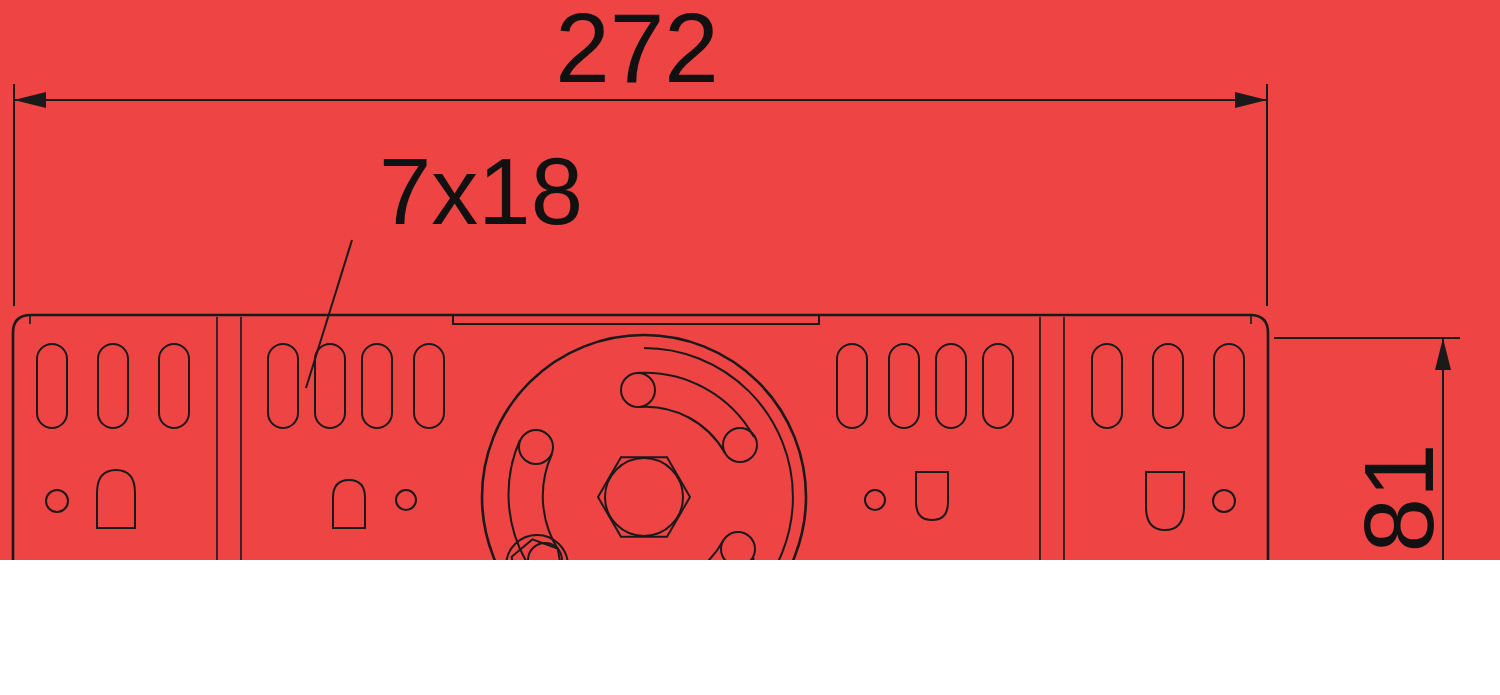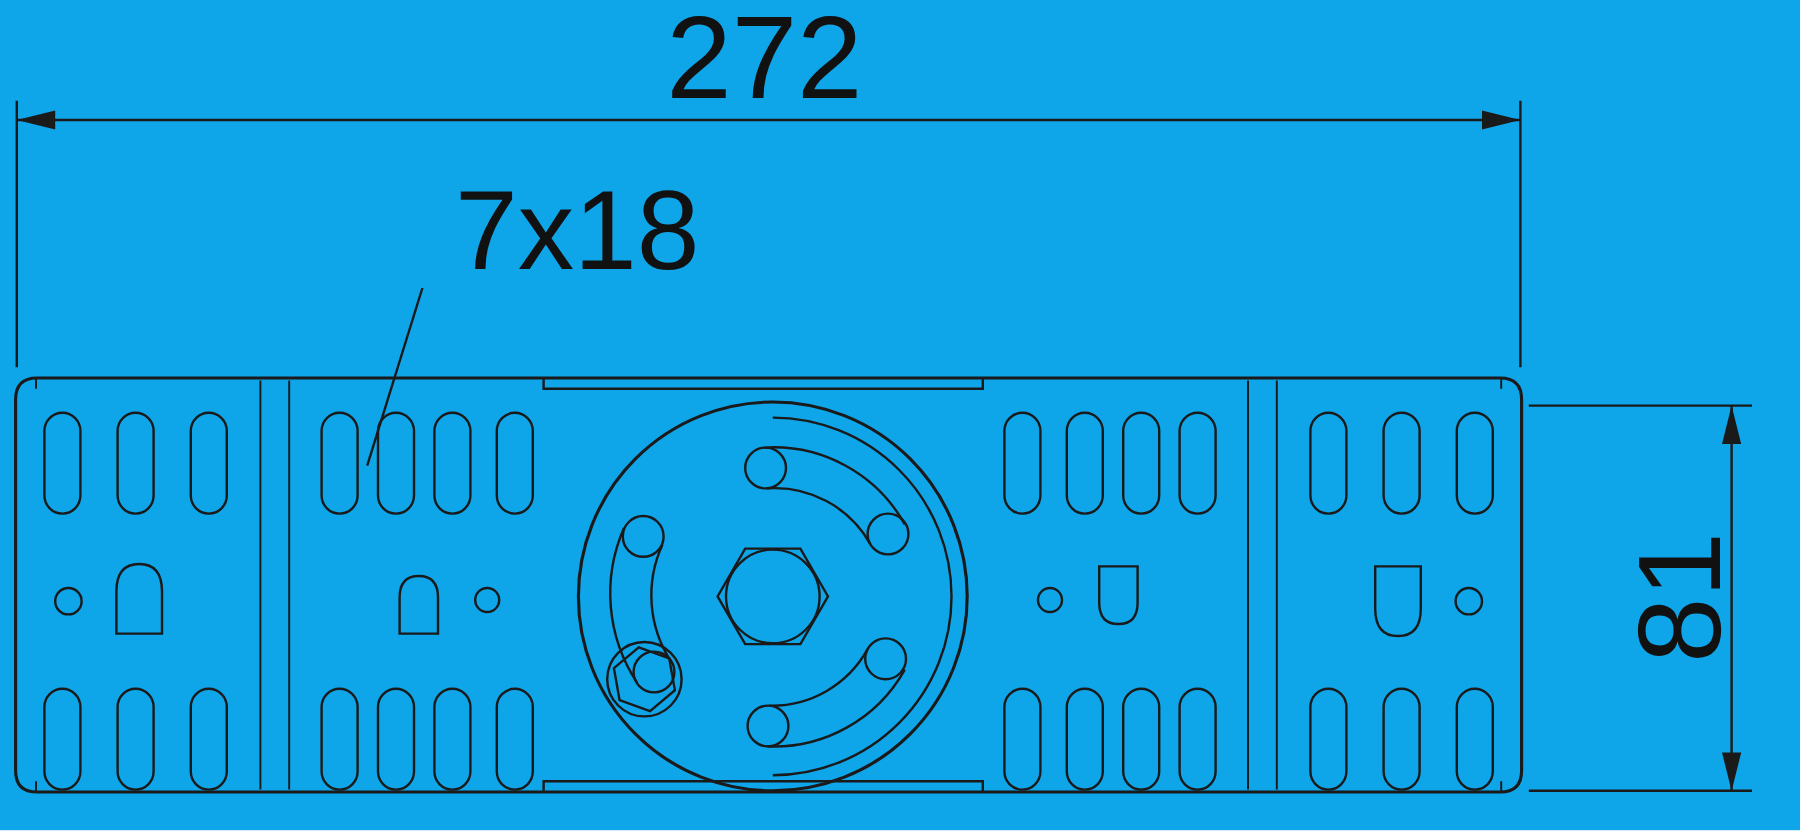--- a/index.html
+++ b/index.html
@@ -3,22 +3,22 @@
 <meta charset="utf-8">
 <style>
   html, body {
     margin: 0;
     padding: 0;
     background: #ffffff;
   }
   .canvas {
     position: relative;
     width: 1500px;
-    height: 692px;
-    background: #0ea5e9;
+    height: 560px;
+    background: #ef4444;
     overflow: hidden;
   }
   svg { display: block; }
   .ln {
     fill: none;
     stroke: #1a1a1a;
     stroke-width: 2;
   }
   .ln-heavy {
     fill: none;

